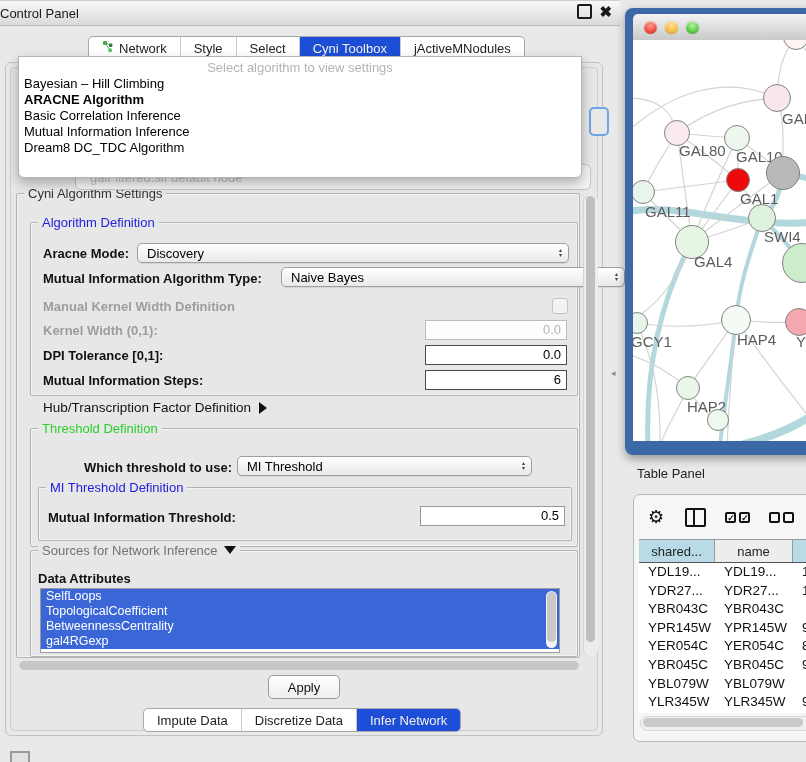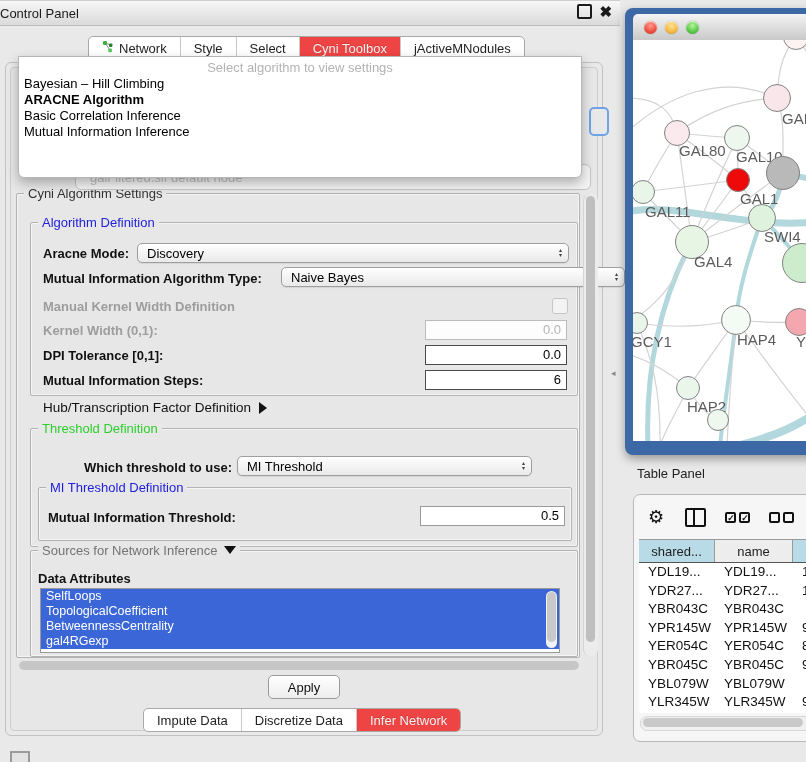--- a/index.html
+++ b/index.html
@@ -18,21 +18,21 @@
   .cp-title{font-size:13px;color:#1a1a1a;padding-left:0}
   .cp-winbtns{position:absolute;right:8px;top:3px;display:flex;gap:7px;align-items:center}
   .float-ic{width:11px;height:11px;border:2px solid #1a1a1a;border-radius:2px}
   .close-ic{font-size:15px;font-weight:bold;color:#1a1a1a;line-height:15px}
 
   
   .segbar{display:flex;background:#fff;border:1px solid #a8a8a8;border-radius:5px;
     overflow:hidden;height:22px;align-items:stretch;font-size:13px;color:#222}
   .seg{display:flex;align-items:center;gap:5px;padding:0 13px;border-right:1px solid #c9c9c9;cursor:default;white-space:nowrap}
   .seg:last-child{border-right:none}
-  .seg.sel{background:#ef4444;color:#f3f3f3;text-shadow:0 -1px 0 rgba(0,0,0,.15)}
+  .seg.sel{background:#1d4ed8;color:#f3f3f3;text-shadow:0 -1px 0 rgba(0,0,0,.15)}
 
   
   .popup{left:18px;top:56px;width:562px;height:117px;background:#fff;
     border:1px solid #b5b5b5;border-radius:0 0 6px 6px;
     box-shadow:0 5px 12px rgba(0,0,0,.28);z-index:40;padding-top:3px}
   .popup-prompt{text-align:center;color:#b3b3b3;font-size:13px;height:16px}
   .popup-item{font-size:13px;color:#000;padding:1px 0 1px 5px;height:14px;line-height:14px}
   .popup-item.bold{font-weight:bold}
 
   
@@ -172,20 +172,21 @@
 <div class="abs ghost-combo">galFiltered.sif default node</div>
 <div class="abs ghost-focus"></div>
 
 <div class="abs popup">
   <div class="popup-prompt">Select algorithm to view settings</div>
   <div id="algo-items">
       <div class="popup-item">Bayesian – Hill Climbing</div>
       <div class="popup-item bold">ARACNE Algorithm</div>
       <div class="popup-item">Basic Correlation Inference</div>
       <div class="popup-item">Mutual Information Inference</div>
+      <div class="popup-item">Dream8 DC_TDC Algorithm</div>
     </div>
 </div>
 
 <div class="abs grp" style="left:16px;top:193px;width:562px;height:463px">
   <span class="grp-lbl">Cyni Algorithm Settings</span>
 </div>
 
 <div class="abs grp" style="left:30px;top:222px;width:546px;height:172px">
   <span class="grp-lbl blue">Algorithm Definition</span>
 </div>

